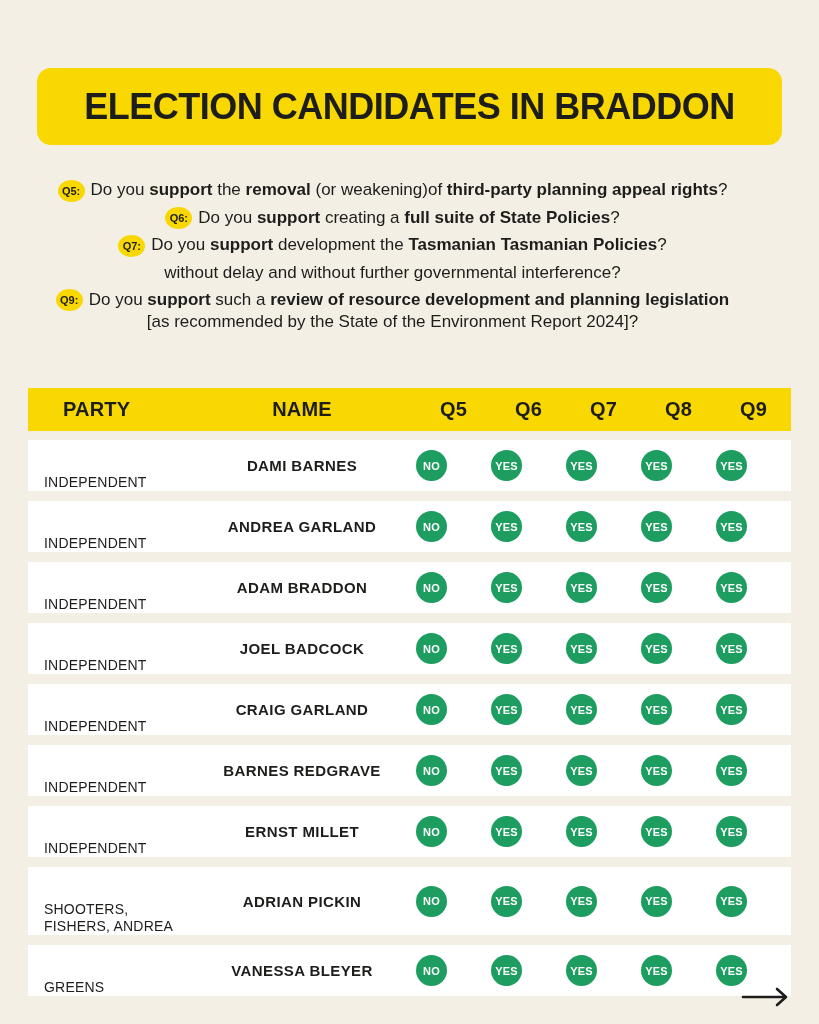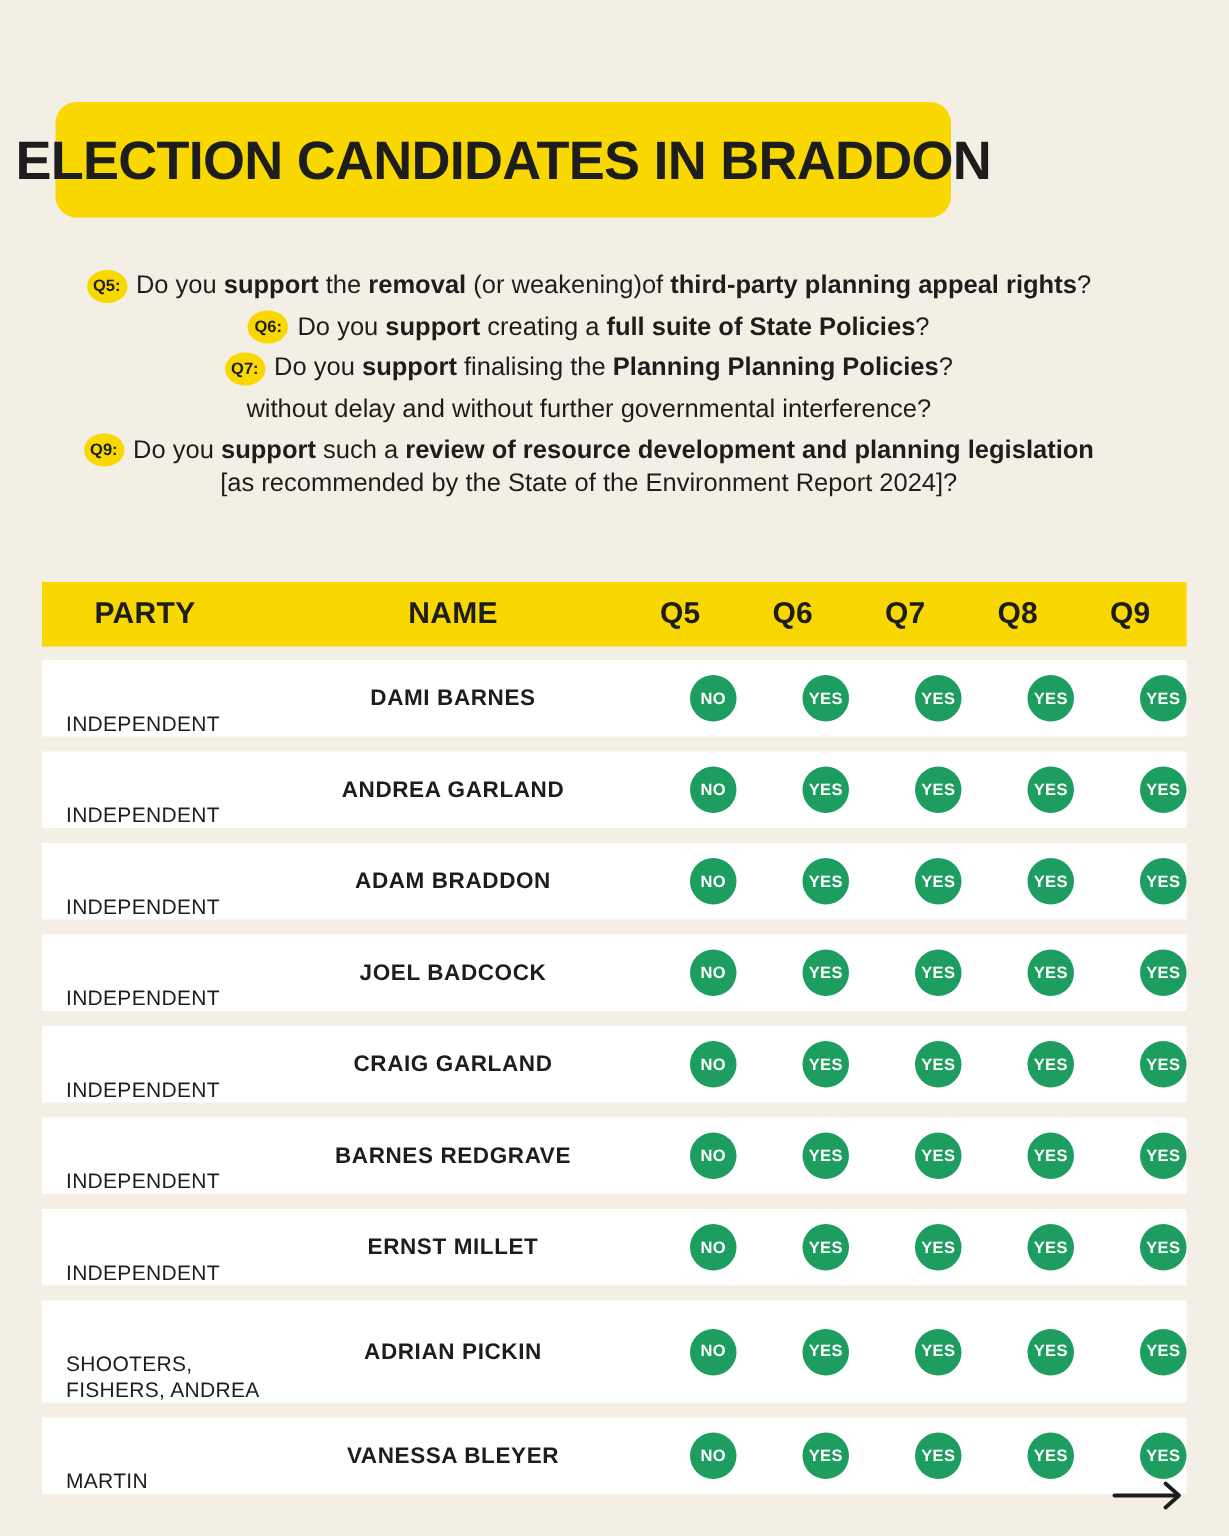--- a/index.html
+++ b/index.html
@@ -15,21 +15,21 @@
     position:relative;
     width:819px;height:1024px;
     background:var(--background);
     font-family:"Liberation Sans", sans-serif;
     color:var(--text);
     overflow:hidden;
   }
   
   .title-banner{
     position:absolute;left:37px;top:68px;
-    width:597px;height:77px;
+    width:745px;height:77px;
     background:var(--yellow);
     border-radius:14px;
     display:flex;align-items:center;justify-content:center;
   }
   .title-banner h1{
     margin:0;
     font-size:36px;
     font-weight:800;
     letter-spacing:-0.5px;
     color:var(--text);
@@ -98,21 +98,21 @@
   }
   .cell.name{
     font-size:15px;
     font-weight:600;
     text-align:center;
     letter-spacing:0.4px;
   }
   .cell.ans{
     display:flex;
     align-items:center;
-    justify-content:flex-end;
+    justify-content:flex-start;
   }
   .badge{
     display:inline-flex;
     align-items:center;justify-content:center;
     width:31px;height:31px;
     border-radius:50%;
     background:var(--green);
     color:#fff;
     font-size:11px;
     font-weight:700;
@@ -138,21 +138,21 @@
   </div>
 
   <div class="questions" id="questions">
       <div class="question">
         <div class="qline"><span class="qchip">Q5:</span><span>Do you </span><span class="b">support</span><span> the </span><span class="b">removal</span><span> (or weakening)of </span><span class="b">third-party planning appeal rights</span><span>?</span></div>
       </div>
       <div class="question">
         <div class="qline"><span class="qchip">Q6:</span><span>Do you </span><span class="b">support</span><span> creating a </span><span class="b">full suite of State Policies</span><span>?</span></div>
       </div>
       <div class="question">
-        <div class="qline"><span class="qchip">Q7:</span><span>Do you </span><span class="b">support</span><span> finalising the </span><span class="b">Planning Planning Policies</span><span>?</span></div>
+        <div class="qline"><span class="qchip">Q7:</span><span>Do you </span><span class="b">support</span><span> development the </span><span class="b">Tasmanian Tasmanian Policies</span><span>?</span></div>
       </div>
       <div class="question">
         <div class="qline"><span>without delay and without further governmental interference?</span></div>
       </div>
       <div class="question">
         <div class="qline"><span class="qchip">Q9:</span><span>Do you </span><span class="b">support</span><span> such a </span><span class="b">review of resource development and planning legislation</span></div>
         <div class="qline"><span>[as recommended by the State of the Environment Report 2024]?</span></div>
       </div>
     </div>
 
@@ -313,21 +313,21 @@
             <span class="badge">YES</span>
           </div>
           <div class="cell ans">
             <span class="badge">YES</span>
           </div>
           <div class="cell ans">
             <span class="badge">YES</span>
           </div>
         </div>
         <div class="trow">
-          <div class="cell party">MARTIN</div>
+          <div class="cell party">GREENS</div>
           <div class="cell name">VANESSA BLEYER</div>
           <div class="cell ans">
             <span class="badge">NO</span>
           </div>
           <div class="cell ans">
             <span class="badge">YES</span>
           </div>
           <div class="cell ans">
             <span class="badge">YES</span>
           </div>

